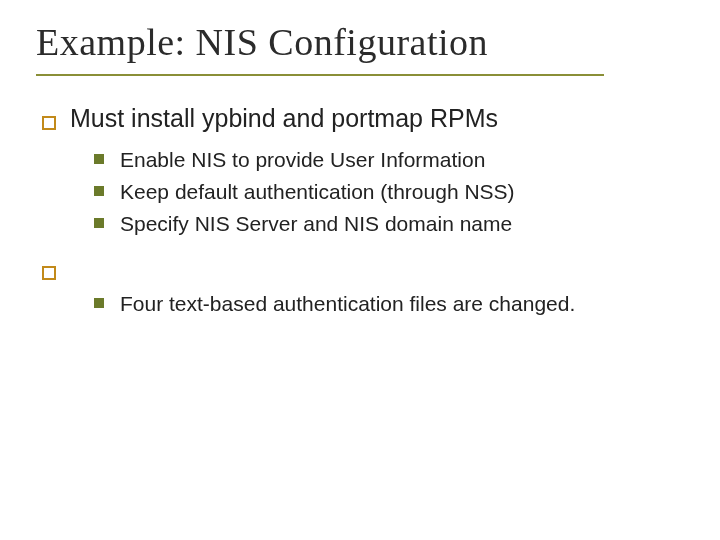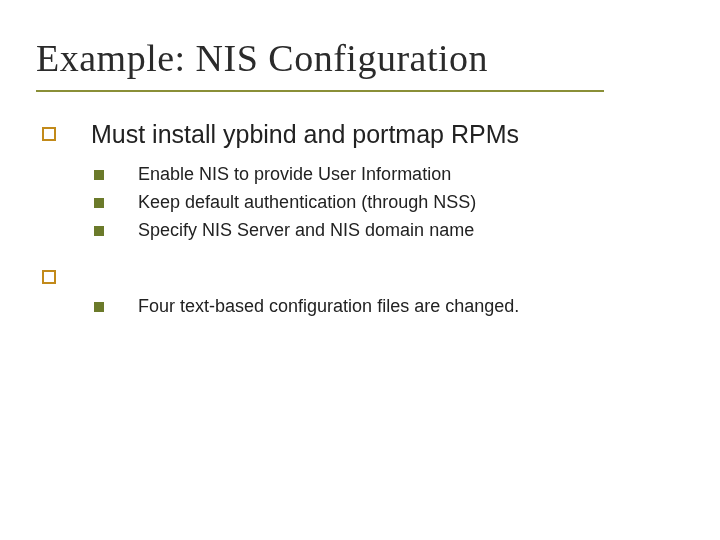--- a/index.html
+++ b/index.html
@@ -1,40 +1,40 @@
 <!DOCTYPE html>
 <html><head>
 <meta charset="utf-8">
 <style>
   * { margin: 0; padding: 0; box-sizing: border-box; }
   html, body { width: 720px; height: 540px; background: #fff; font-family: Verdana, Geneva, sans-serif; color: #222; }
-  .slide { width: 640px; height: 540px; padding: 36px 36px 0 36px; position: relative; }
+  .slide { width: 640px; height: 540px; padding: 20px 36px 0 36px; position: relative; }
   .title {
     font-family: Georgia, 'Times New Roman', serif;
     font-weight: 400;
     font-size: 38px;
     color: #2b2b2b;
     padding-bottom: 10px;
     border-bottom: 2px solid #8a8f37;
     margin-bottom: 26px;
     letter-spacing: 0.5px;
   }
   ul.level1 { list-style: none; padding-left: 6px; }
-  ul.level1 > li { display: flex; align-items: flex-start; margin-bottom: 6px; gap: 21px; }
+  ul.level1 > li { display: flex; align-items: center; margin-bottom: 6px; }
   ul.level1 > li > .bullet {
     width: 14px; height: 14px; border: 2px solid #c28a1a; margin-top: 9px; margin-right: 14px; flex: 0 0 auto;
   }
   ul.level1 > li > .txt { font-size: 25px; line-height: 1.35; }
 
   ul.level2 { list-style: none; padding-left: 58px; margin-top: 10px; margin-bottom: 18px; }
   ul.level2 > li { display: flex; align-items: flex-start; margin-bottom: 4px; }
   ul.level2 > li > .bullet {
     width: 10px; height: 10px; background: #6b7a2a; margin-top: 8px; margin-right: 16px; flex: 0 0 auto;
   }
-  ul.level2 > li > .txt { font-size: 18px; line-height: 1.35; margin-left: 18px; }
+  ul.level2 > li > .txt { font-size: 21px; line-height: 1.35; }
 </style>
 </head>
 <body>
 
 <div class="slide">
   <h1 class="title">Example: NIS Configuration</h1>
 
   <ul class="level1">
     <li>
       <span class="bullet"></span>
@@ -59,16 +59,16 @@
 
   <ul class="level1">
     <li>
       <span class="bullet"></span>
     </li>
   </ul>
 
   <ul class="level2">
     <li>
       <span class="bullet"></span>
-      <span class="txt">Four text-based configuration files are changed.</span>
+      <span class="txt">Four text-based authentication files are changed.</span>
     </li>
   </ul>
 </div>
 
 </body></html>

